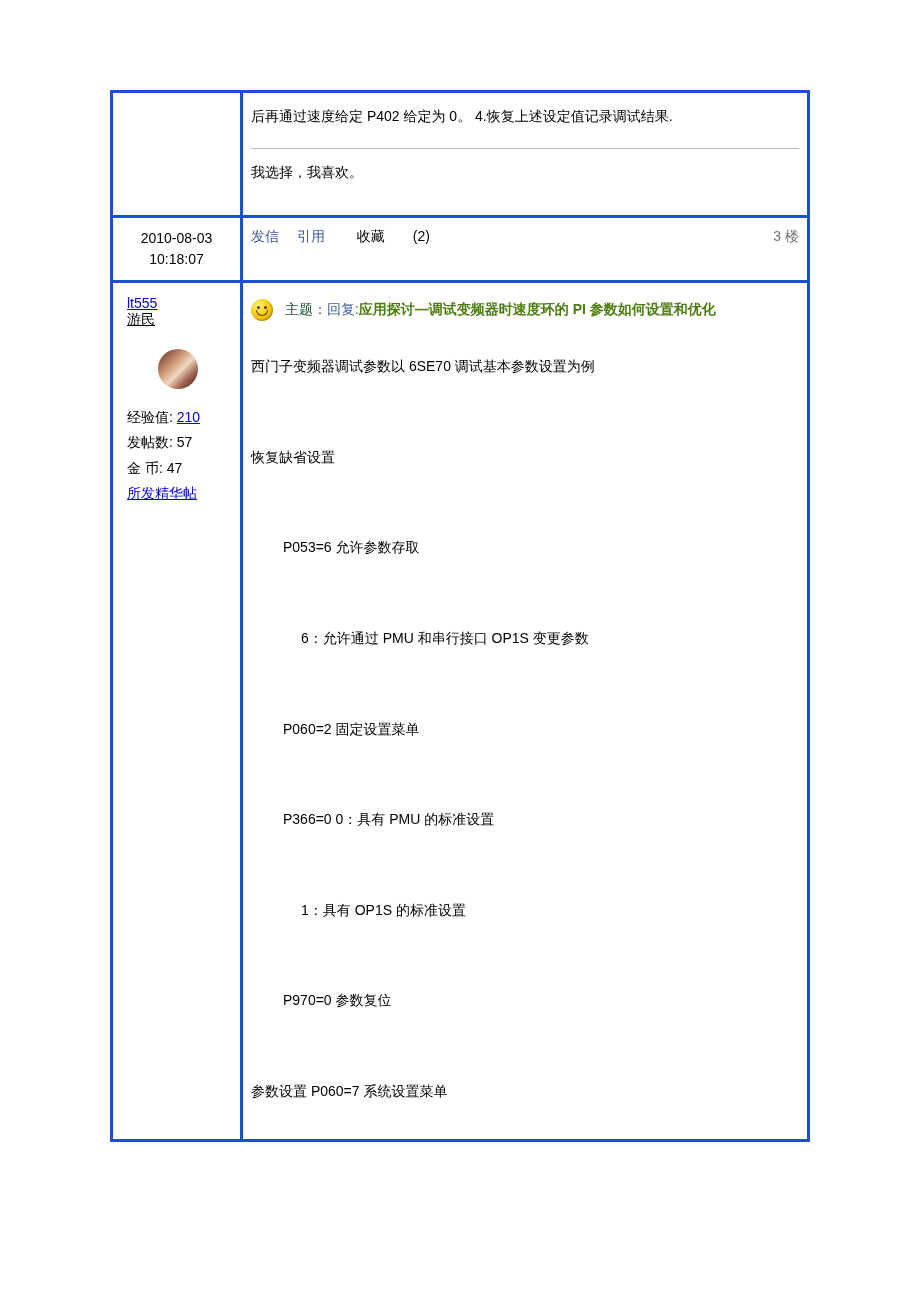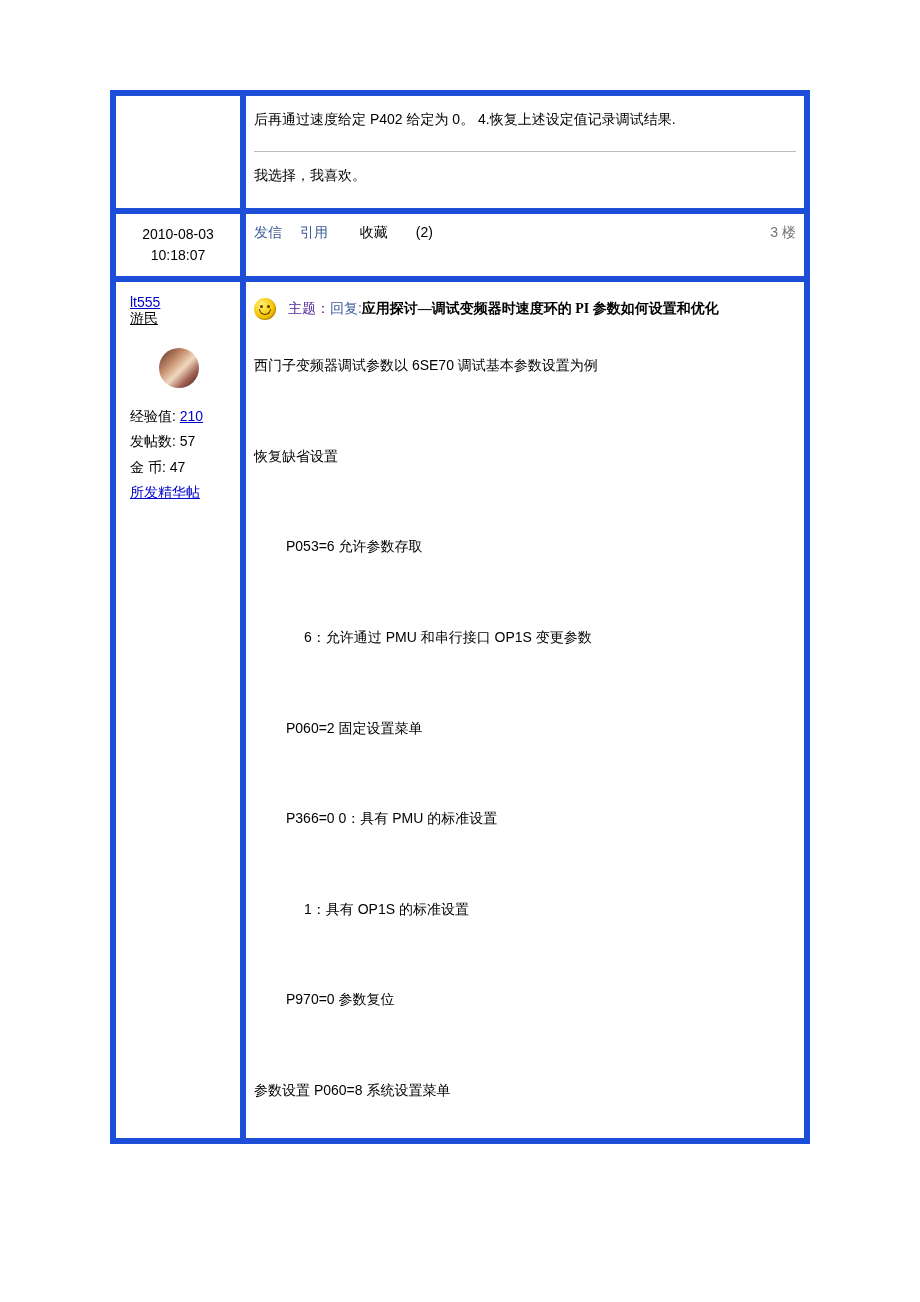--- a/index.html
+++ b/index.html
@@ -17,21 +17,21 @@
     }
     .container {
       padding: 90px 110px 40px 110px;
     }
     table.forum {
       width: 100%;
       border-collapse: collapse;
       border: 1px solid #ddd;
     }
     table.forum td {
-      border: 6px solid #1d4ed8;
+      border: 3px solid #1d4ed8;
       vertical-align: top;
       padding: 10px 8px;
     }
     td.left-col {
       width: 130px;
       text-align: center;
     }
     td.right-col {
       padding: 10px 12px;
     }
@@ -117,49 +117,48 @@
       border: 1.5px solid #5a3a00;
       border-top: none;
       border-radius: 0 0 12px 12px;
       top: 11px; left: 5px;
     }
     .subject-line {
       margin-top: 6px;
       margin-bottom: 8px;
     }
     .subject-label {
-      color: #4c1d95;
+      color: #14532d;
     }
     .subject-reply {
       color: #3b5998;
     }
     .subject-title {
-      color: #000000;
+      color: #4d7c0f;
       font-weight: bold;
-      font-family: Liberation Serif, serif;
     }
     .post-body {
       line-height: 1.9;
       color: #000;
     }
     .post-body p {
       margin-bottom: 8px;
     }
     .para-block {
       margin-bottom: 40px;
     }
     .indent1 {
       padding-left: 32px;
     }
     .indent2 {
       padding-left: 50px;
     }
     .signature-line {
       margin-top: 18px;
-      margin-bottom: 10px;
+      margin-bottom: 20px;
     }
     hr.sig {
       border: none;
       border-top: 1px solid #bbb;
       margin-bottom: 10px;
     }
     .prev-tail {
       padding-bottom: 12px;
     }
     .spacer-md { height: 24px; }
@@ -247,21 +246,21 @@
           <div class="para-block indent2">6：允许通过 PMU 和串行接口 OP1S 变更参数</div>
           <div class="spacer-md"></div>
           <div class="para-block indent1">P060=2    固定设置菜单</div>
           <div class="spacer-md"></div>
           <div class="para-block indent1">P366=0    0：具有 PMU 的标准设置</div>
           <div class="spacer-md"></div>
           <div class="para-block indent2">1：具有 OP1S 的标准设置</div>
           <div class="spacer-md"></div>
           <div class="para-block indent1">P970=0    参数复位</div>
           <div class="spacer-md"></div>
-          <div>参数设置    P060=8    系统设置菜单</div>
+          <div>参数设置    P060=7    系统设置菜单</div>
           <div class="spacer-md"></div>
         </div>
       </td>
     </tr>
 
   </tbody>
     </table>
 </div>
 
 </body></html>

